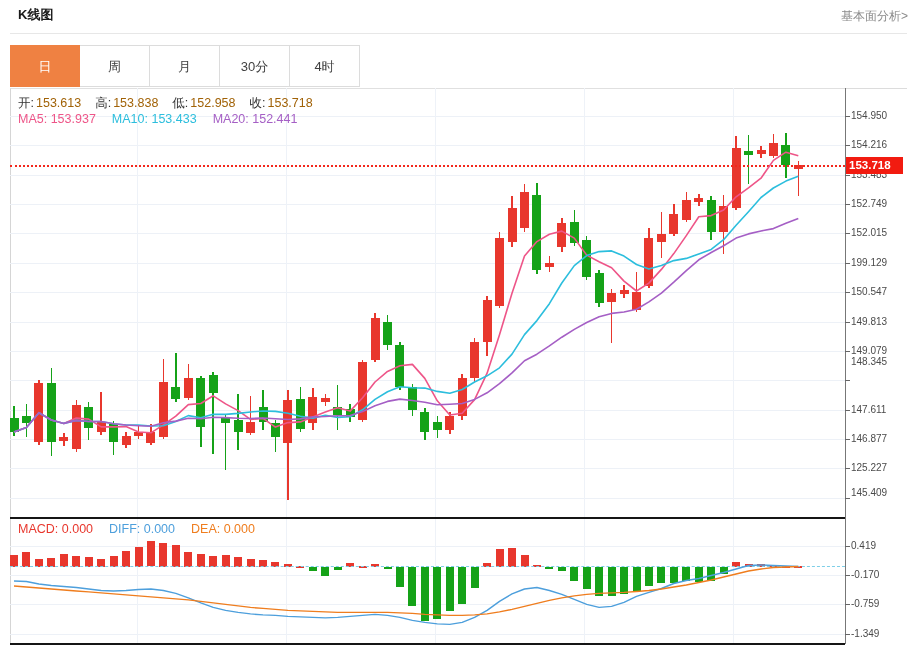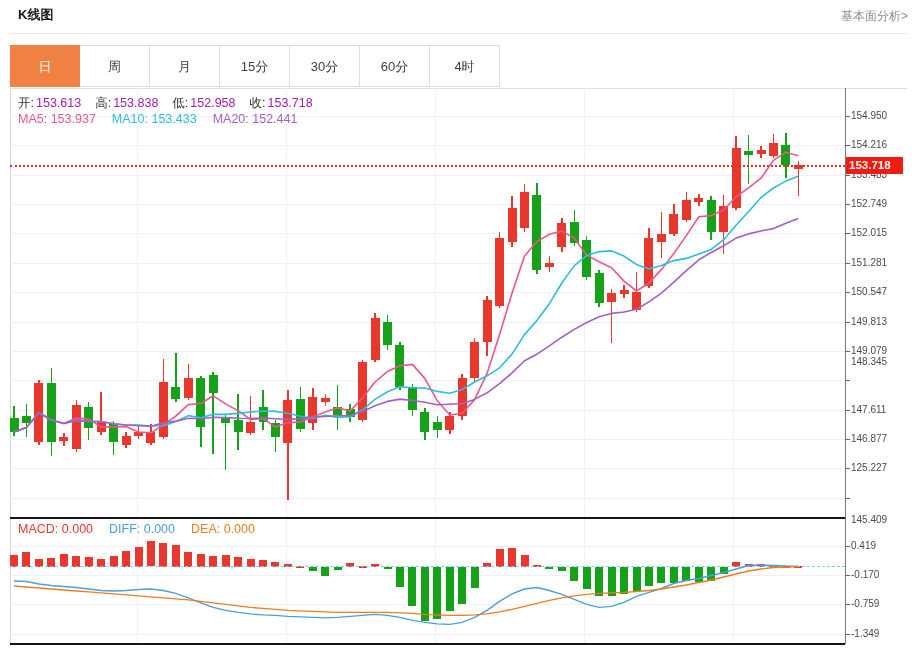--- a/index.html
+++ b/index.html
@@ -18,21 +18,21 @@
        border-left:1px solid #d5d5d5;box-sizing:border-box}
   #axis-border{left:845px;top:88px;width:0;height:556px;border-left:1px solid #777}
   #panel-sep{left:10px;top:517px;width:835px;border-top:2px solid #151515}
   #chart-bottom{left:10px;top:643px;width:835px;border-top:2px solid #151515}
   .gridh{height:0;border-top:1px solid #edf1f7}
   .gridv{width:0;border-left:1px solid #eef2f8}
   .tick{width:5px;height:0;border-top:1px solid #666;left:845px}
   .axis-label{left:851px;font-size:10px;color:#4a4a4a;line-height:12px}
   #ohlc-row{left:18px;top:95px;font-size:12.5px;white-space:nowrap}
   #ohlc-row .lbl{color:#333;margin-right:2px}
-  #ohlc-row .val{color:#a21caf;margin-right:14px}
+  #ohlc-row .val{color:#a16207;margin-right:14px}
   #ma-row{left:18px;top:112px;font-size:12.5px;white-space:nowrap}
   .ma5-txt{color:#ee5588;margin-right:16px}
   .ma10-txt{color:#2cbedd;margin-right:16px}
   .ma20-txt{color:#a55fc5}
   #macd-row{left:18px;top:522px;font-size:12.5px;white-space:nowrap}
   .macd-txt{color:#e8372d;margin-right:16px}
   .diff-txt{color:#4d9fdc;margin-right:16px}
   .dea-txt{color:#ef7d1e}
   #price-line{left:10px;top:165px;width:835px;height:0;border-top:2px dotted #f3281d}
   #macd-zero{left:10px;top:566px;width:835px;height:0;border-top:1px dashed #7ecfe8}
@@ -45,23 +45,21 @@
 <body>
 
 <div class="abs" id="title">K线图</div>
 <div class="abs" id="fund-link">基本面分析&gt;</div>
 <div class="abs" id="head-divider"></div>
 
 <div class="abs" id="tab-bar">
     <div class="tab active">日</div>
     <div class="tab">周</div>
     <div class="tab">月</div>
-    <div class="tab">15分</div>
     <div class="tab">30分</div>
-    <div class="tab">60分</div>
     <div class="tab">4时</div>
   </div>
 
 <div class="abs" id="chart-frame"></div>
 <div class="abs" id="axis-border"></div>
 <div class="abs" id="grid-layer" style="left:0;top:0">
     <div class="abs gridh" style="left: 10px; top: 116px; width: 835px;"></div>
     <div class="abs gridh" style="left: 10px; top: 145.4px; width: 835px;"></div>
     <div class="abs gridh" style="left: 10px; top: 174.7px; width: 835px;"></div>
     <div class="abs gridh" style="left: 10px; top: 204px; width: 835px;"></div>
@@ -286,37 +284,37 @@
     <div class="abs axis-label" style="top: 110px;">154.950</div>
     <div class="abs tick" style="top: 145.4px;"></div>
     <div class="abs axis-label" style="top: 139.4px;">154.216</div>
     <div class="abs tick" style="top: 174.7px;"></div>
     <div class="abs axis-label" style="top: 168.7px;">153.483</div>
     <div class="abs tick" style="top: 204px;"></div>
     <div class="abs axis-label" style="top: 198px;">152.749</div>
     <div class="abs tick" style="top: 233.4px;"></div>
     <div class="abs axis-label" style="top: 227.4px;">152.015</div>
     <div class="abs tick" style="top: 262.8px;"></div>
-    <div class="abs axis-label" style="top: 256.8px;">151.281</div>
+    <div class="abs axis-label" style="top: 256.8px;">199.129</div>
     <div class="abs tick" style="top: 292.1px;"></div>
     <div class="abs axis-label" style="top: 286.1px;">150.547</div>
     <div class="abs tick" style="top: 321.5px;"></div>
     <div class="abs axis-label" style="top: 315.5px;">149.813</div>
     <div class="abs tick" style="top: 350.8px;"></div>
     <div class="abs axis-label" style="top: 344.8px;">149.079</div>
     <div class="abs tick" style="top: 380.2px;"></div>
     <div class="abs axis-label" style="top: 356px;">148.345</div>
     <div class="abs tick" style="top: 409.6px;"></div>
     <div class="abs axis-label" style="top: 403.6px;">147.611</div>
     <div class="abs tick" style="top: 438.9px;"></div>
     <div class="abs axis-label" style="top: 432.9px;">146.877</div>
     <div class="abs tick" style="top: 468.3px;"></div>
     <div class="abs axis-label" style="top: 462.3px;">125.227</div>
     <div class="abs tick" style="top: 497.6px;"></div>
-    <div class="abs axis-label" style="top: 514px;">145.409</div>
+    <div class="abs axis-label" style="top: 487px;">145.409</div>
     <div class="abs tick" style="top: 545.6px;"></div>
     <div class="abs axis-label" style="top: 539.6px;">0.419</div>
     <div class="abs tick" style="top: 575px;"></div>
     <div class="abs axis-label" style="top: 569px;">-0.170</div>
     <div class="abs tick" style="top: 604.4px;"></div>
     <div class="abs axis-label" style="top: 598.4px;">-0.759</div>
     <div class="abs tick" style="top: 633.8px;"></div>
     <div class="abs axis-label" style="top: 627.8px;">-1.349</div>
   </div>
 

